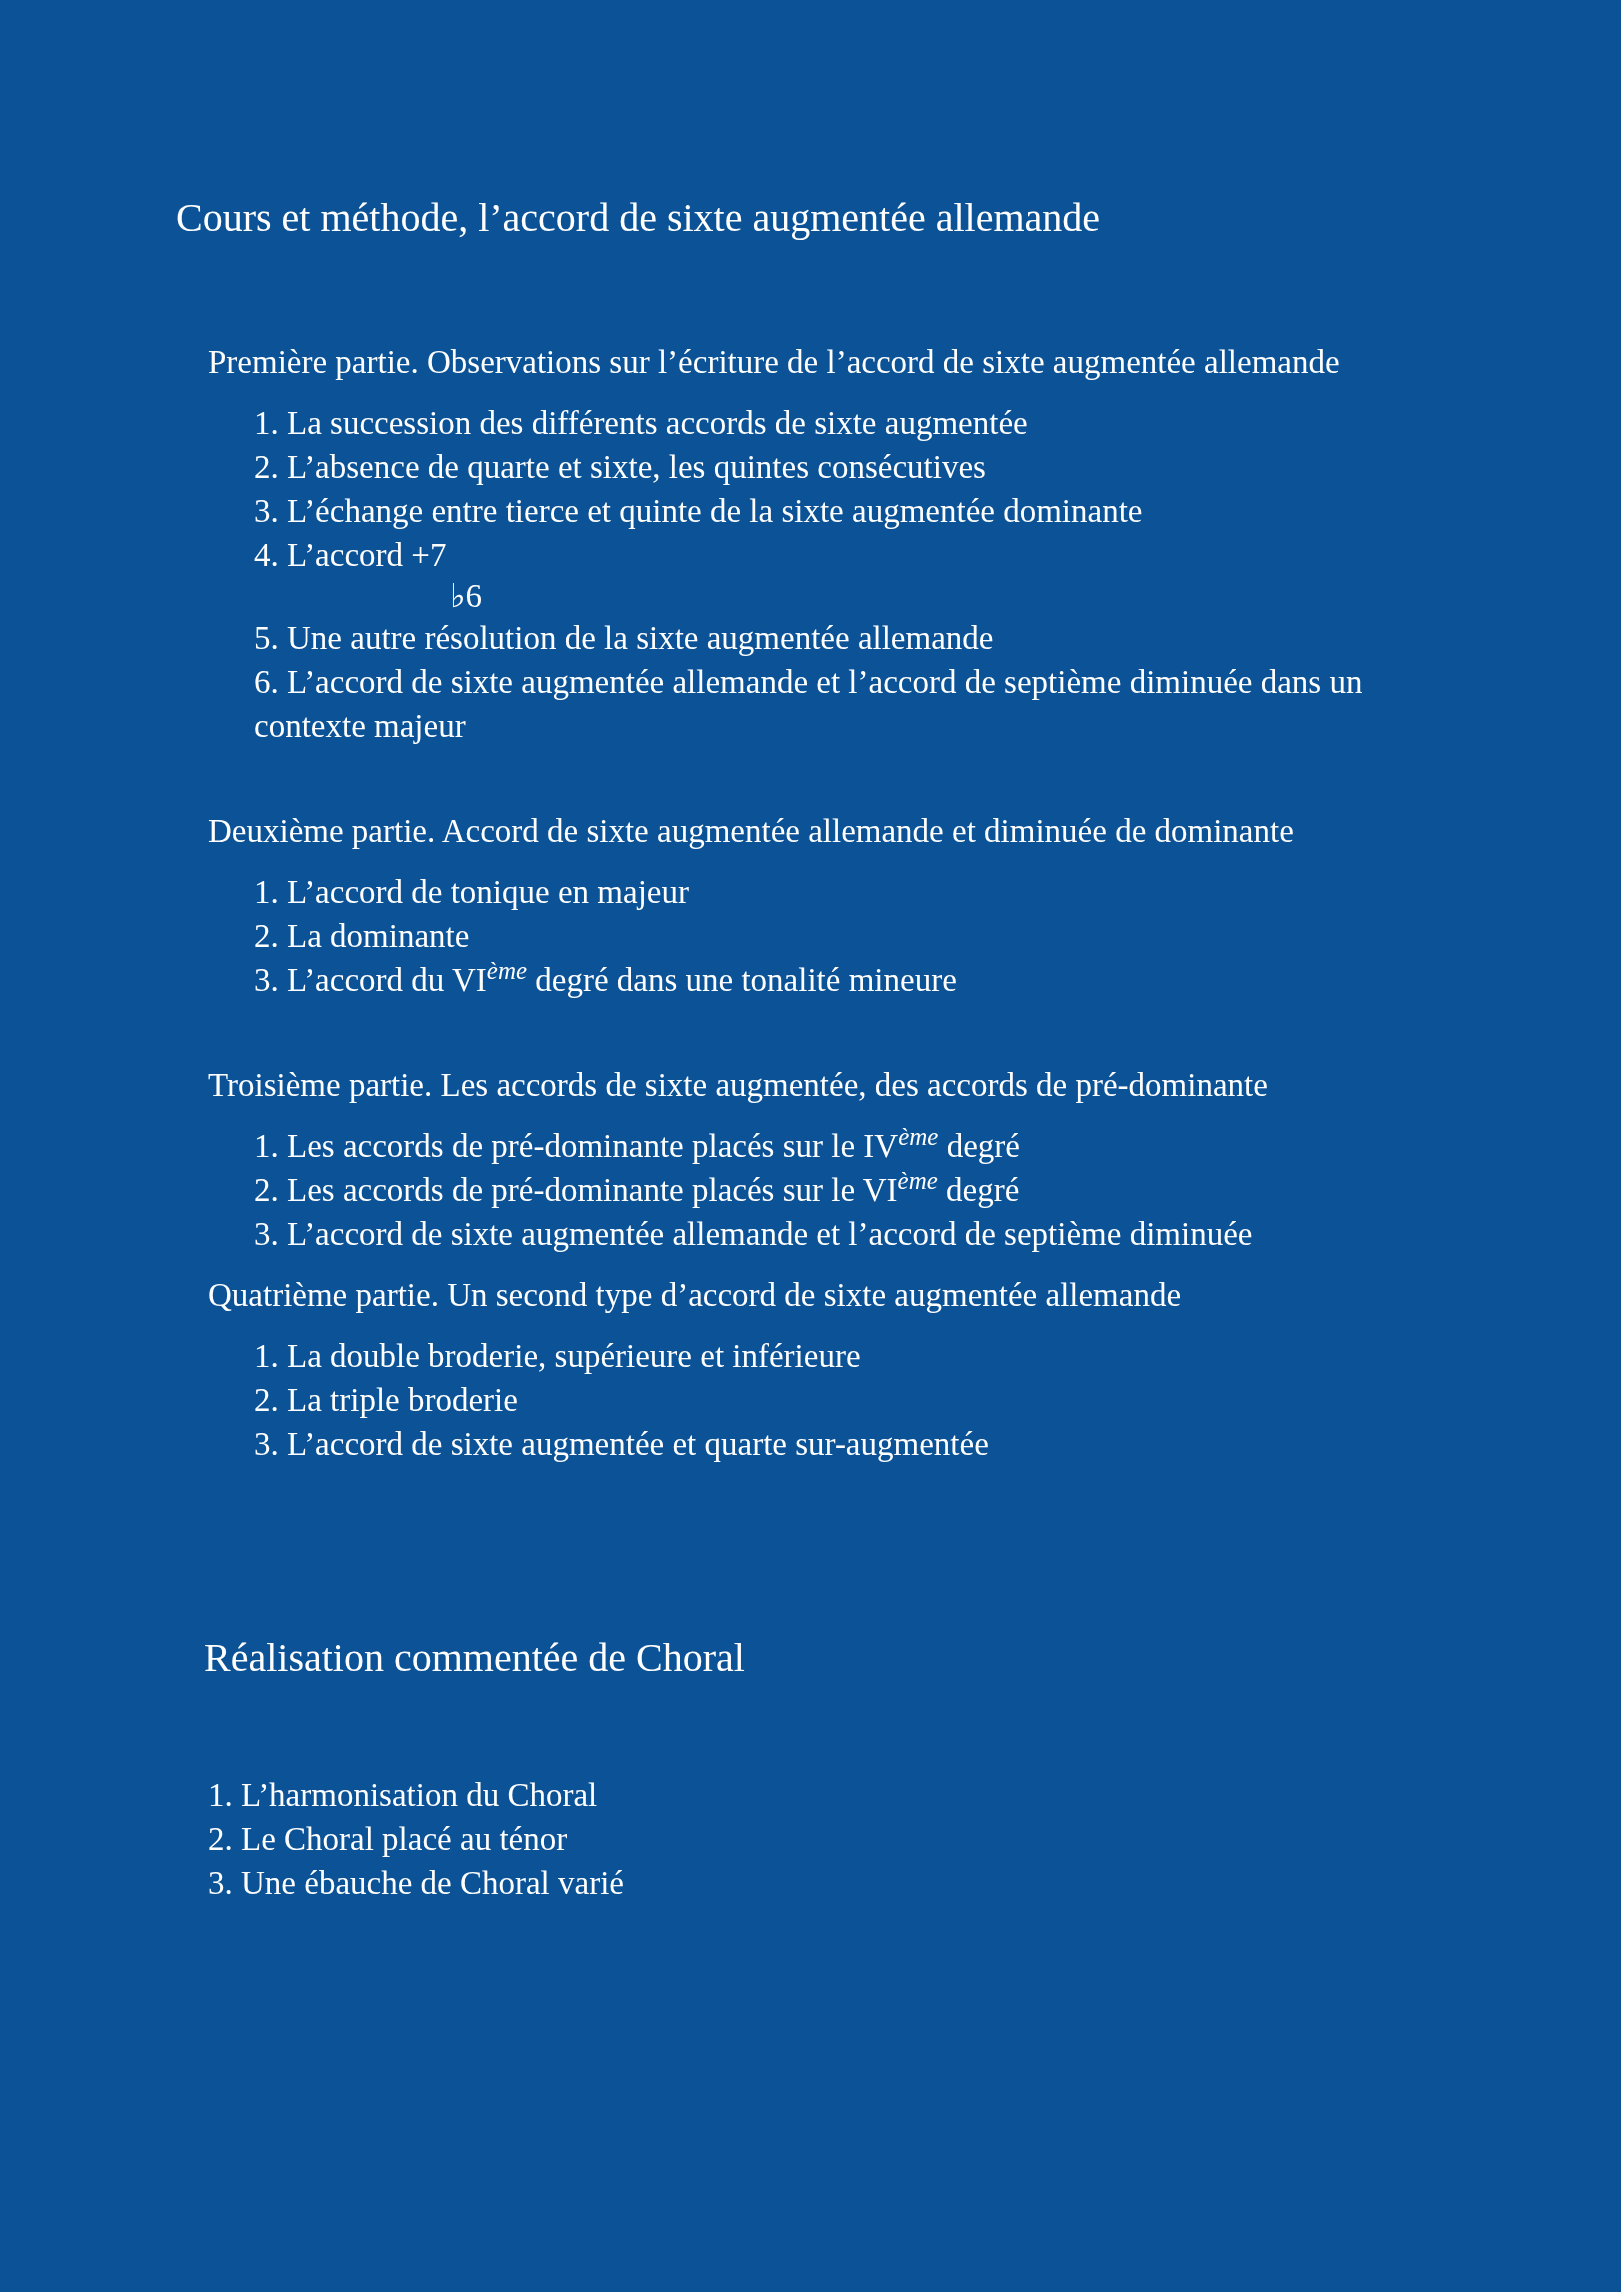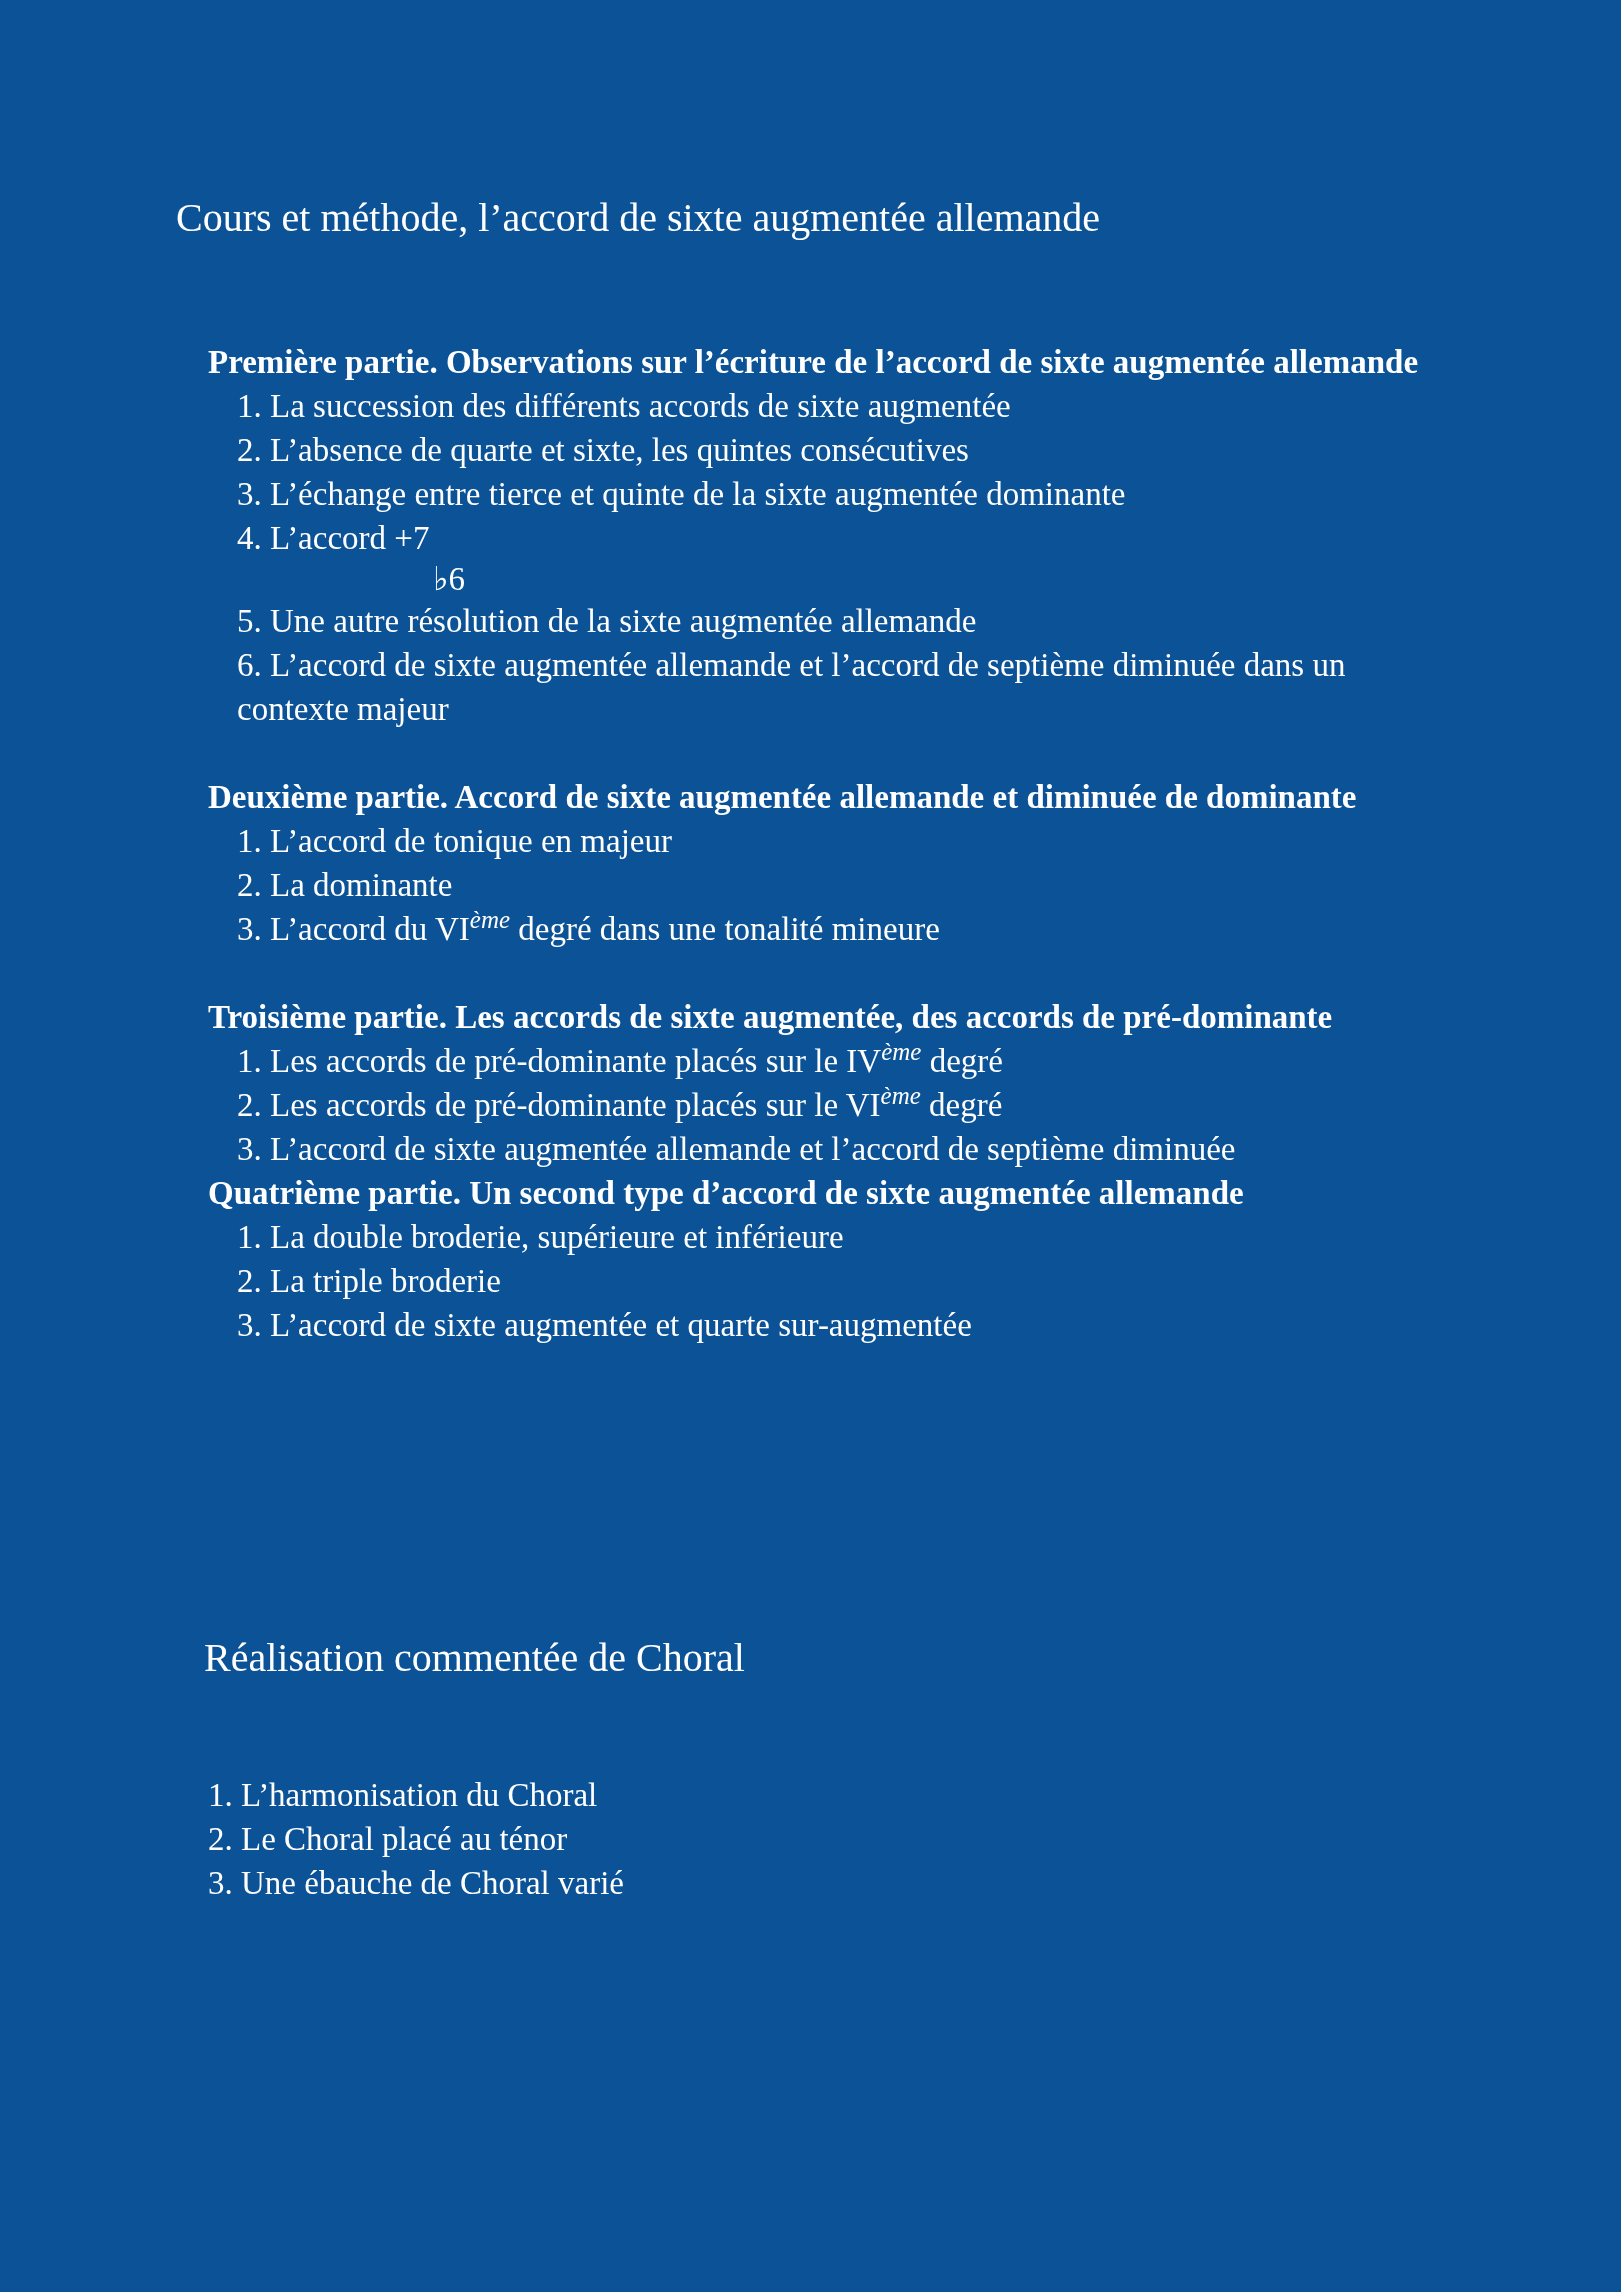--- a/index.html
+++ b/index.html
@@ -40,25 +40,24 @@
       left: 208px;
       font-size: 33px;
       line-height: 44px;
       width: 1235px;
     }
     .part {
       margin: 0;
     }
     .part-heading {
       display: block;
-      font-weight: bold;
     }
     .items {
       list-style: none;
-      margin: 0;
+      margin: 17px;
       padding: 0 0 0 29px;
     }
     .items li {
       margin: 0;
     }
     sup.small {
       font-size: 25px;
       vertical-align: 11.8px;
       line-height: 0;
       font-style: italic;

